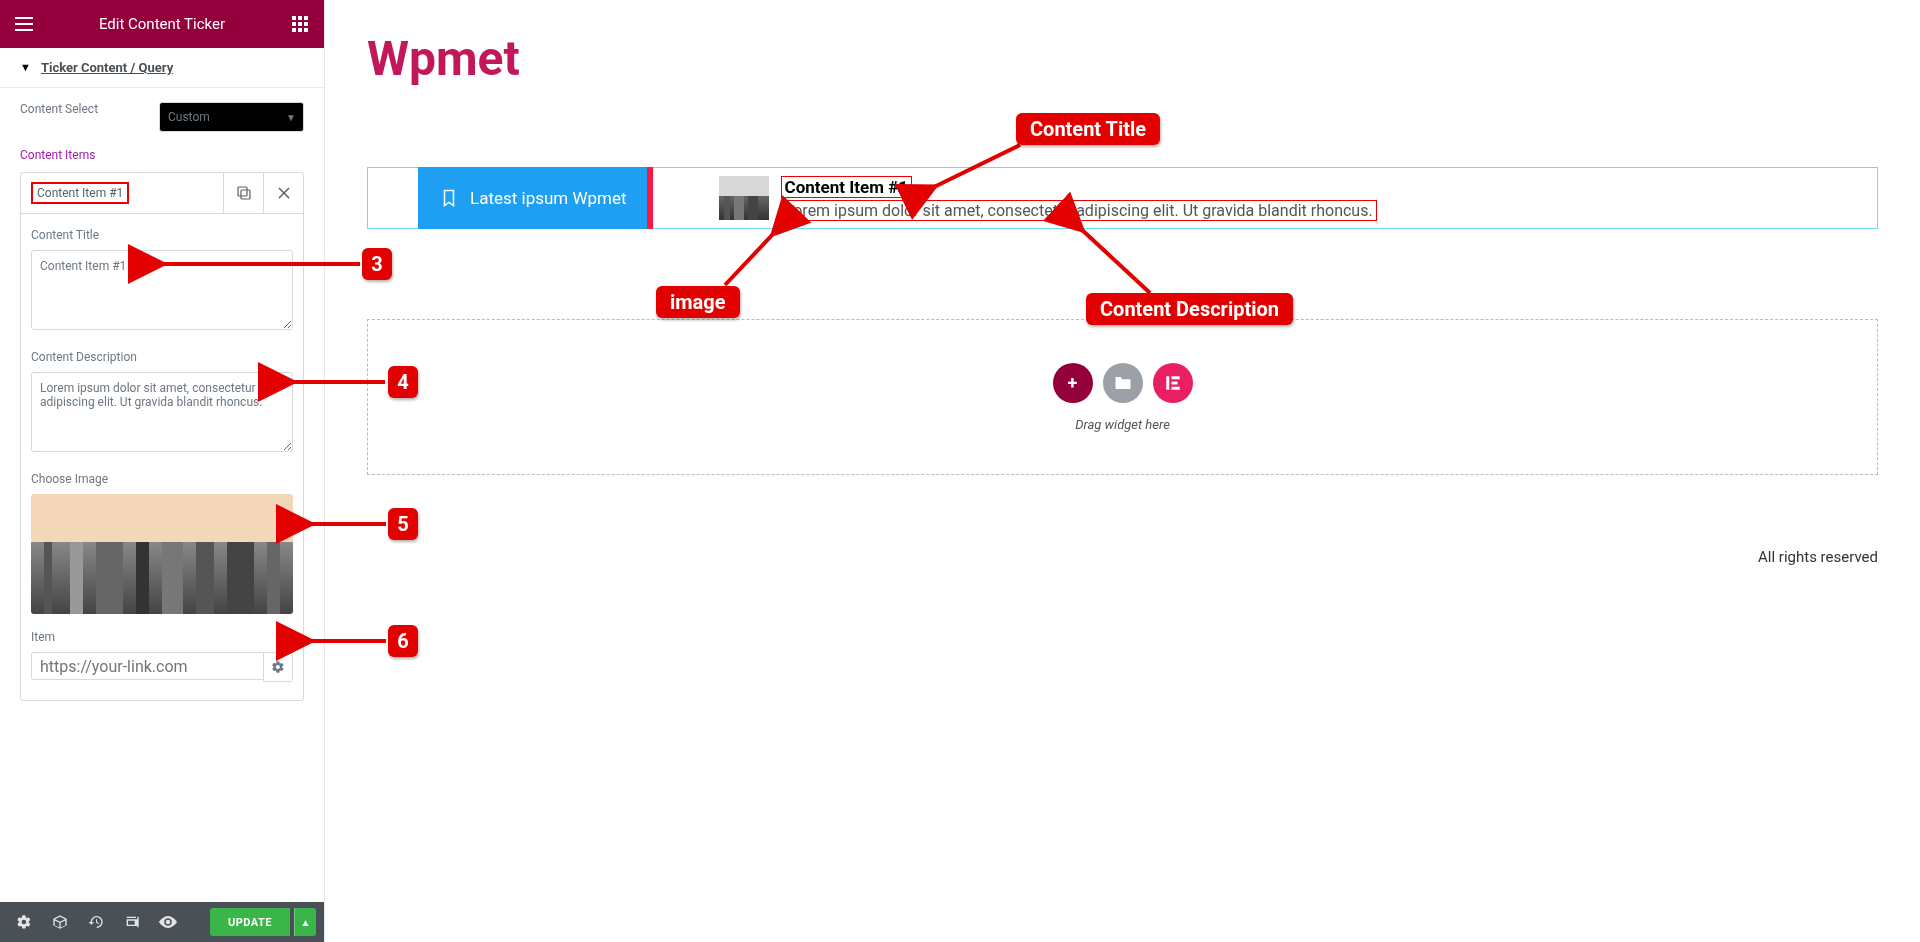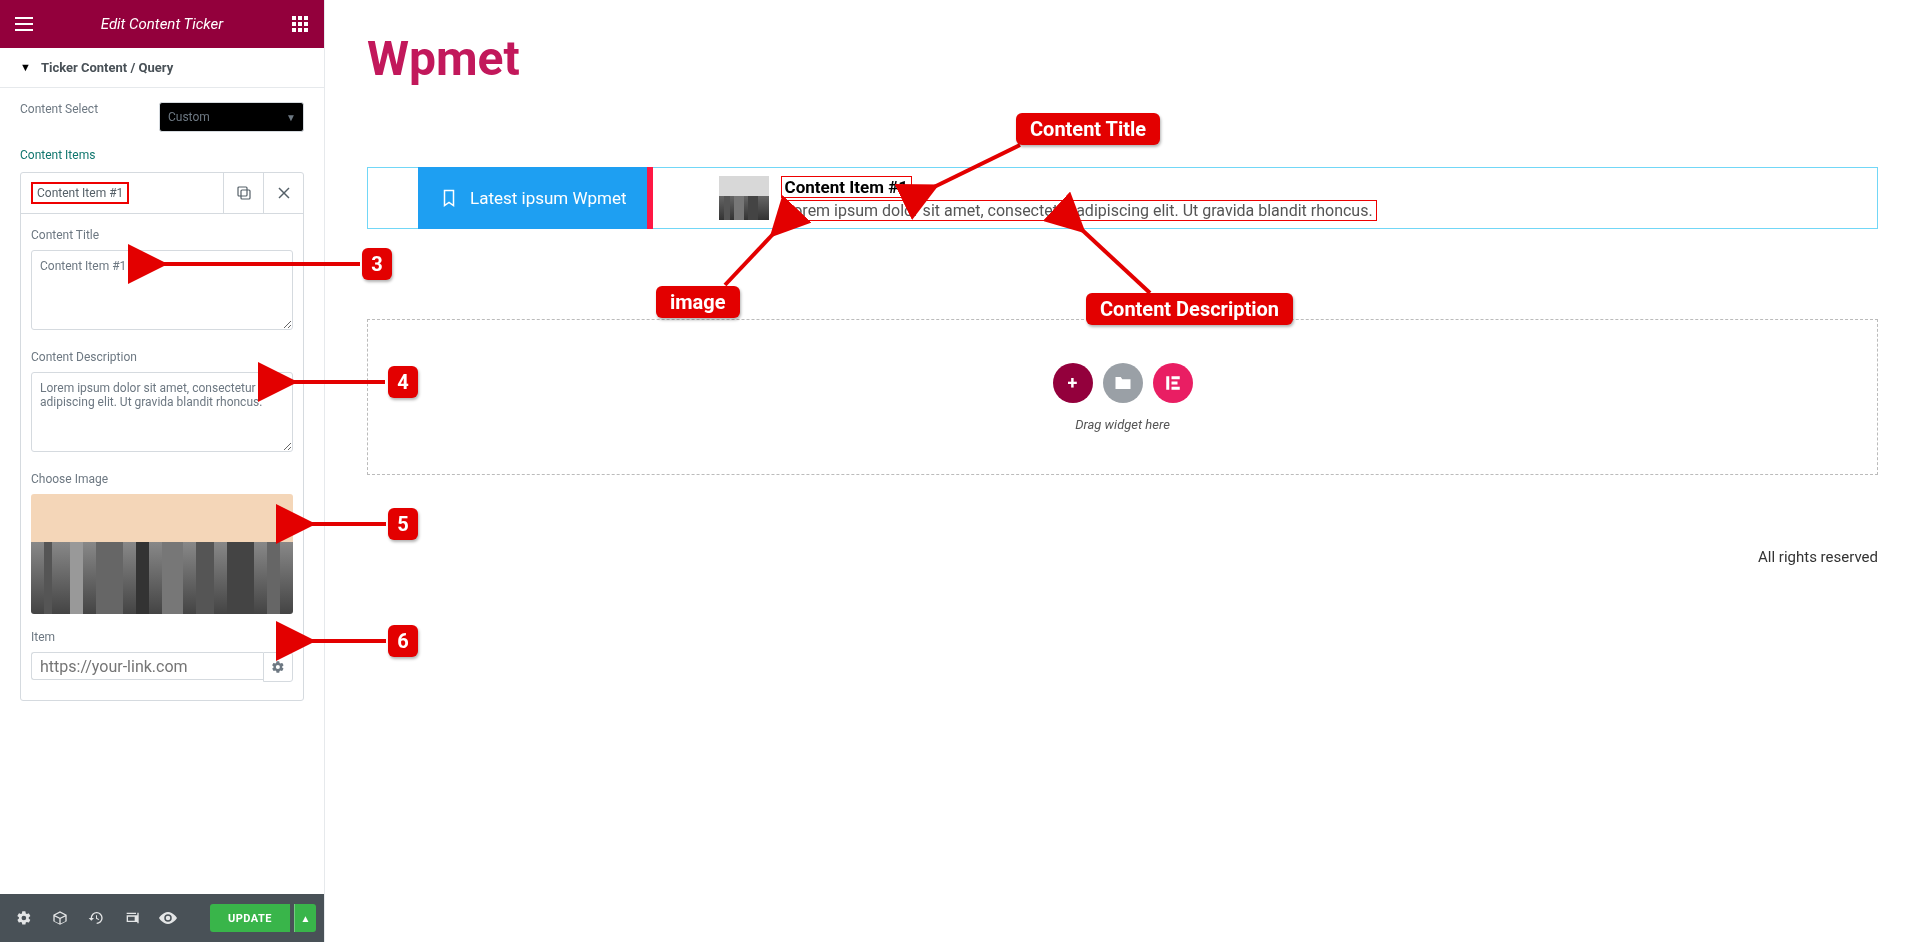--- a/index.html
+++ b/index.html
@@ -1,36 +1,36 @@
 <!DOCTYPE html>
 <html><head>
 <meta charset="utf-8">
 <style>
 * { box-sizing: border-box; margin: 0; padding: 0; font-family: -apple-system, BlinkMacSystemFont, "Segoe UI", Roboto, Helvetica, Arial, sans-serif; }
 body { background: #fff; width: 1920px; height: 942px; overflow: hidden; position: relative; }
 
 
 .sidebar { position: absolute; left: 0; top: 0; width: 325px; height: 100%; background: #fff; border-right: 1px solid #e6e9ec; display: flex; flex-direction: column; }
 .sidebar-header { height: 48px; background: #93003c; display: flex; align-items: center; justify-content: space-between; color: #fff; padding: 0 14px; }
-.sidebar-header .title { font-size: 15px; flex: 1; text-align: center; font-style: italic; }
+.sidebar-header .title { font-size: 15px; flex: 1; text-align: center; }
 .hamburger, .grid-btn { width: 20px; height: 20px; display: flex; align-items: center; justify-content: center; cursor: pointer; }
 .hamburger svg, .grid-btn svg { fill: #fff; }
 
 .panel-section-header { display: flex; align-items: center; padding: 12px 20px; border-bottom: 1px solid #e6e9ec; cursor: pointer; }
 .panel-section-header .caret { margin-right: 10px; font-size: 11px; }
-.panel-section-header .label { font-size: 13px; font-weight: 700; color: #495157; }
+.panel-section-header .label { font-size: 13px; font-weight: 700; color: #495157; text-decoration: underline; }
 
 .panel-body { padding: 14px 20px; overflow-y: auto; flex: 1; }
 .field-row { display: flex; align-items: flex-start; justify-content: space-between; margin-bottom: 16px; }
 .field-label { font-size: 12px; color: #6d7882; }
 .select-wrap { position: relative; width: 145px; }
 .select-wrap select { width: 100%; height: 30px; border: 1px solid #d5dadf; border-radius: 3px; background: #000000; font-size: 12px; padding: 0 8px; color: #6d7882; appearance: none; }
 .select-wrap .caret-down { position: absolute; right: 8px; top: 50%; transform: translateY(-50%); font-size: 10px; color: #6d7882; pointer-events: none; }
 
-.items-label { font-size: 12px; color: #0f766e; margin-bottom: 10px; }
+.items-label { font-size: 12px; color: #a21caf; margin-bottom: 10px; }
 
 .repeater-item { border: 1px solid #d5dadf; border-radius: 3px; margin-bottom: 10px; background: #fff; }
 .repeater-header { display: flex; align-items: center; height: 40px; }
 .repeater-title { flex: 1; padding: 0 10px; font-size: 12px; color: #556068; }
 .repeater-actions { display: flex; }
 .repeater-btn { width: 40px; height: 40px; border-left: 1px solid #d5dadf; display: flex; align-items: center; justify-content: center; cursor: pointer; color: #556068; }
 .repeater-body { border-top: 1px solid #d5dadf; padding: 14px 10px; }
 
 .sub-label { font-size: 12px; color: #6d7882; margin-bottom: 8px; }
 .text-input, .textarea { width: 100%; border: 1px solid #d5dadf; border-radius: 3px; font-size: 12px; padding: 8px; color: #6d7882; background: #fff; }
@@ -50,21 +50,21 @@
     transparent 90%, #666 90%, #666 95%, transparent 95%);
   top:40%; }
 
 .link-row { display:flex; }
 .link-input { flex:1; height: 28px; border: 1px solid #d5dadf; border-right:none; border-radius: 3px 0 0 3px; font-size: 16px; padding: 0 8px; color: #a4afb7; }
 .link-gear { width: 30px; height: 30px; border: 1px solid #d5dadf; border-radius: 0 3px 3px 0; display:flex; align-items:center; justify-content:center; cursor:pointer; color:#6d7882; }
 
 .red-box { border: 2px solid #e00; }
 
 
-.sidebar-footer { height: 48px; background: #495157; display: flex; align-items: center; padding: 0 8px; gap: 4px; }
+.sidebar-footer { height: 40px; background: #495157; display: flex; align-items: center; padding: 0 8px; gap: 4px; }
 .footer-icon { color: #fff; width: 32px; height: 32px; display:flex; align-items:center; justify-content:center; cursor:pointer; opacity:0.85; }
 .footer-spacer { flex:1; }
 .update-btn { background: #39b54a; color:#fff; border:none; height: 28px; padding: 0 18px; font-size: 11px; font-weight:700; letter-spacing:0.5px; border-radius: 3px 0 0 3px; cursor:pointer; }
 .update-caret { background: #39b54a; color:#fff; height:28px; width:22px; border:none; border-left:1px solid rgba(255,255,255,0.3); border-radius: 0 3px 3px 0; display:flex; align-items:center; justify-content:center; cursor:pointer; font-size:10px; }
 
 
 .collapse-handle { position:absolute; left:325px; top:378px; width:14px; height:48px; background:#fff; border:1px solid #d5dadf; border-left:none; border-radius:0 4px 4px 0; display:flex; align-items:center; justify-content:center; color:#6d7882; font-size:11px; cursor:pointer; }
 
 
 .canvas { position:absolute; left:325px; top:0; right:0; bottom:0; background:#fff; padding: 20px 42px; }

